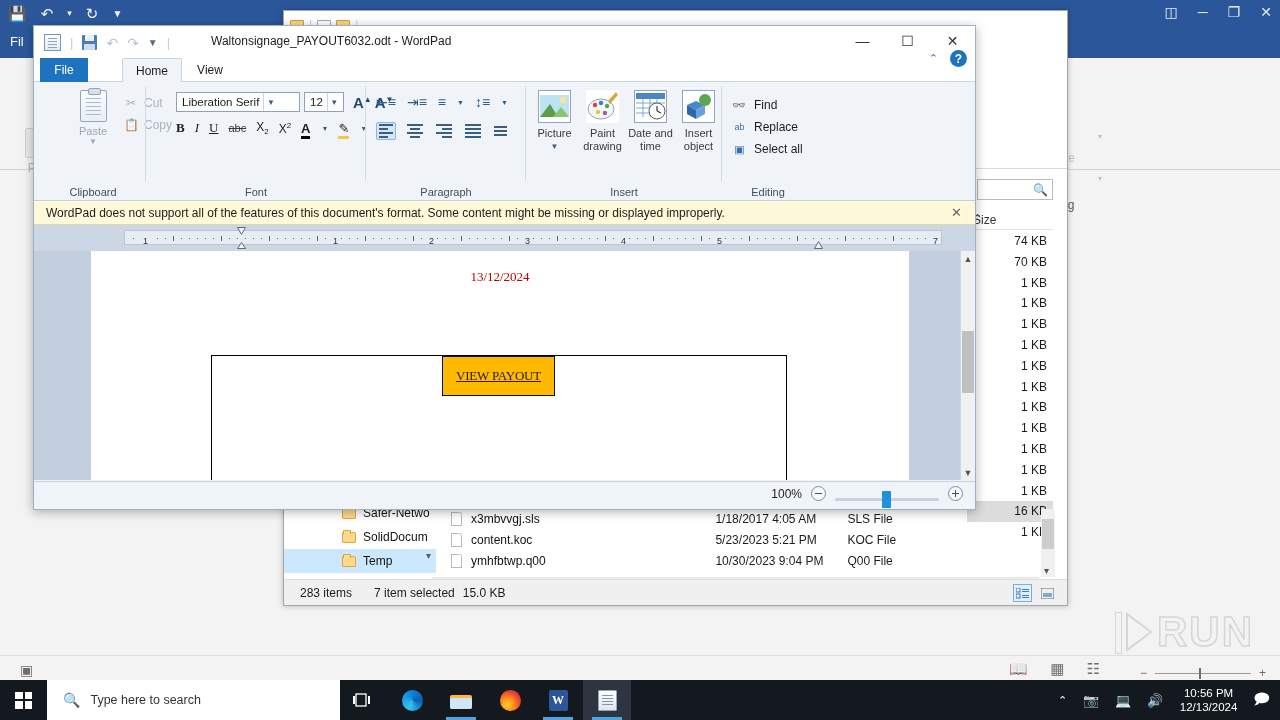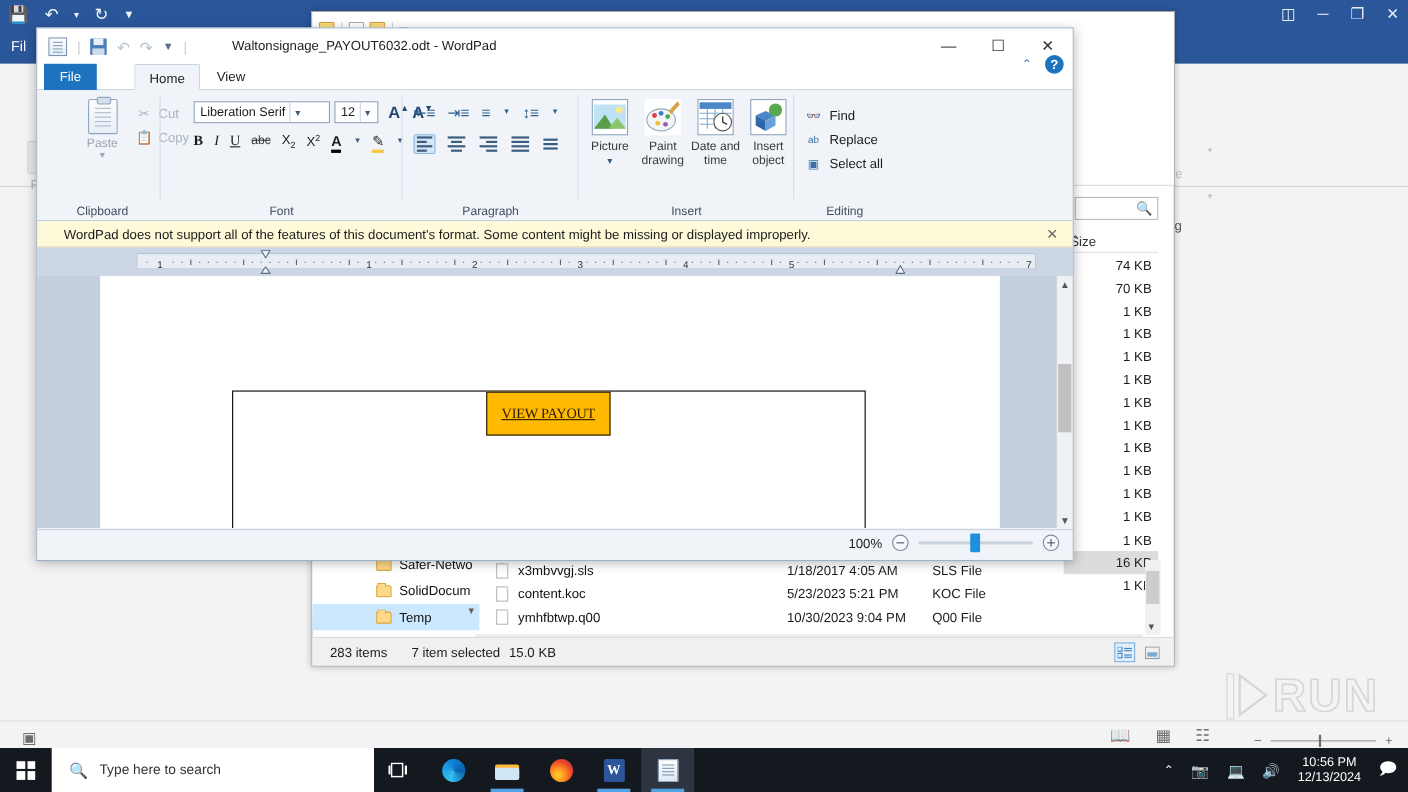--- a/index.html
+++ b/index.html
@@ -173,21 +173,21 @@
   .ins-item { position: absolute; top: 8px; width: 47px; text-align: center; font-size: 11px; color: #3a3a3a; line-height: 13px; }
   .ins-item .ico { width: 33px; height: 33px; margin: 0 auto 4px; border: 1px solid #8fa6bd; background: #fff; }
 
   .g-edit { left: 688px; width: 92px; }
   .editrow { position: absolute; left: 10px; }
   .editrow .r { display: flex; align-items: center; gap: 7px; height: 22px; font-size: 12px; color: #1c1c1c; }
   .editrow .r .i { width: 15px; text-align: center; font-size: 11px; color: #3a6ea5; }
 
   .wp-warn { position: absolute; left: 0; top: 175px; right: 0; height: 24px; background: #fdf9d9; border-bottom: 1px solid #ddd9b0;
     display: flex; align-items: center; }
-  .wp-warn .t { margin-left: 24px; font-size: 12px; color: #1c1c1c; }
+  .wp-warn .t { margin-left: 12px; font-size: 12px; color: #1c1c1c; }
   .wp-warn .x { position: absolute; right: 13px; top: 4px; font-size: 13px; color: #666; }
 
   .wp-rulerzone { position: absolute; left: 0; top: 199px; right: 0; height: 26px; background: #ccd6e4; }
   .ruler { position: absolute; left: 90px; top: 5px; width: 818px; height: 15px; background: #e8edf4; border: 1px solid #b9c6d6; }
   .ruler .tick { position: absolute; top: 5px; font-size: 9px; color: #333; }
   .ruler .dot { position: absolute; top: 7px; width: 1px; height: 1px; background: #56616f; }
   .ruler .dash { position: absolute; top: 5px; width: 1px; height: 5px; background: #56616f; }
   .ind-top { position: absolute; left: 203px; top: 2px; width: 9px; height: 8px; }
   .ind-bot { position: absolute; left: 203px; top: 17px; width: 9px; height: 7px; }
   .ind-right { position: absolute; left: 780px; top: 16px; width: 9px; height: 8px; }
@@ -200,21 +200,21 @@
   .doc-link { position: absolute; left: 351px; top: 105px; width: 113px; height: 40px; background: #ffb900;
     border: 1px solid #111; display: flex; align-items: center; justify-content: center; }
   .doc-link span { font-family: "Liberation Serif", serif; font-size: 13px; color: #2b1a00; text-decoration: underline; letter-spacing: -.2px; }
 
   .wp-vscroll { position: absolute; right: 0; top: 225px; bottom: 29px; width: 15px; background: #f0f1f3; border-left: 1px solid #cfd6df; }
   .wp-vscroll .ar { position: absolute; left: 0; right: 0; height: 15px; display: flex; align-items: center; justify-content: center; font-size: 9px; color: #555; }
   .wp-vscroll .ar.t { top: 0; } .wp-vscroll .ar.b { bottom: 0; }
   .wp-vscroll .th { position: absolute; left: 1px; top: 80px; width: 12px; height: 62px; background: #c0c0c0; }
 
   .wp-status { position: absolute; left: 0; right: 0; bottom: 0; height: 28px; background: #f0f4f9; border-top: 1px solid #c7d2df; }
-  .wp-zoom { position: absolute; right: 12px; top: 4px; display: flex; align-items: center; gap: 9px; }
+  .wp-zoom { position: absolute; right: 12px; top: 4px; display: flex; align-items: flex-end; gap: 9px; }
   .wp-zoom .pct { font-size: 12px; color: #1c1c1c; }
   .circ { width: 15px; height: 15px; border-radius: 50%; border: 1px solid #7d8c9c; color: #41506010; position: relative; background: #f6f8fb; }
   .circ:before { content:""; position:absolute; left:3px; top:6px; width:7px; height:1px; background:#455565; }
   .circ.plus:after { content:""; position:absolute; left:6px; top:3px; width:1px; height:7px; background:#455565; }
   .zslider { width: 104px; height: 3px; background: #c9d2dc; position: relative; border-radius: 2px; }
   .zslider .th { position: absolute; left: 47px; top: -7px; width: 9px; height: 17px; background: #1e90e0; border-radius: 1px; }
 
   
   .taskbar { position: absolute; left: 0; bottom: 0; width: 1280px; height: 40px; background: #14191f; }
   .tb-start { position: absolute; left: 0; top: 0; width: 47px; height: 40px; display: flex; align-items: center; justify-content: center; }
@@ -765,20 +765,21 @@
         <polygon points="4.5,0.5 8.5,6.5 0.5,6.5" fill="#f0f4f9" stroke="#5a6d82"></polygon>
         <rect x="0.5" y="6.5" width="8" height="0.5" fill="#5a6d82"></rect>
       </svg>
       <svg class="ind-right" viewBox="0 0 9 8">
         <polygon points="4.5,0.5 8.5,7.5 0.5,7.5" fill="#f0f4f9" stroke="#5a6d82"></polygon>
       </svg>
     </div>
 
     <div class="wp-canvas">
       <div class="page">
+        <div class="doc-date">13/12/2024</div>
         <div class="doc-rect"></div>
         <div class="doc-link">
           <span>VIEW PAYOUT</span>
         </div>
       </div>
     </div>
     <div class="wp-vscroll">
       <div class="ar t">▲</div>
       <div class="th"></div>
       <div class="ar b">▼</div>

